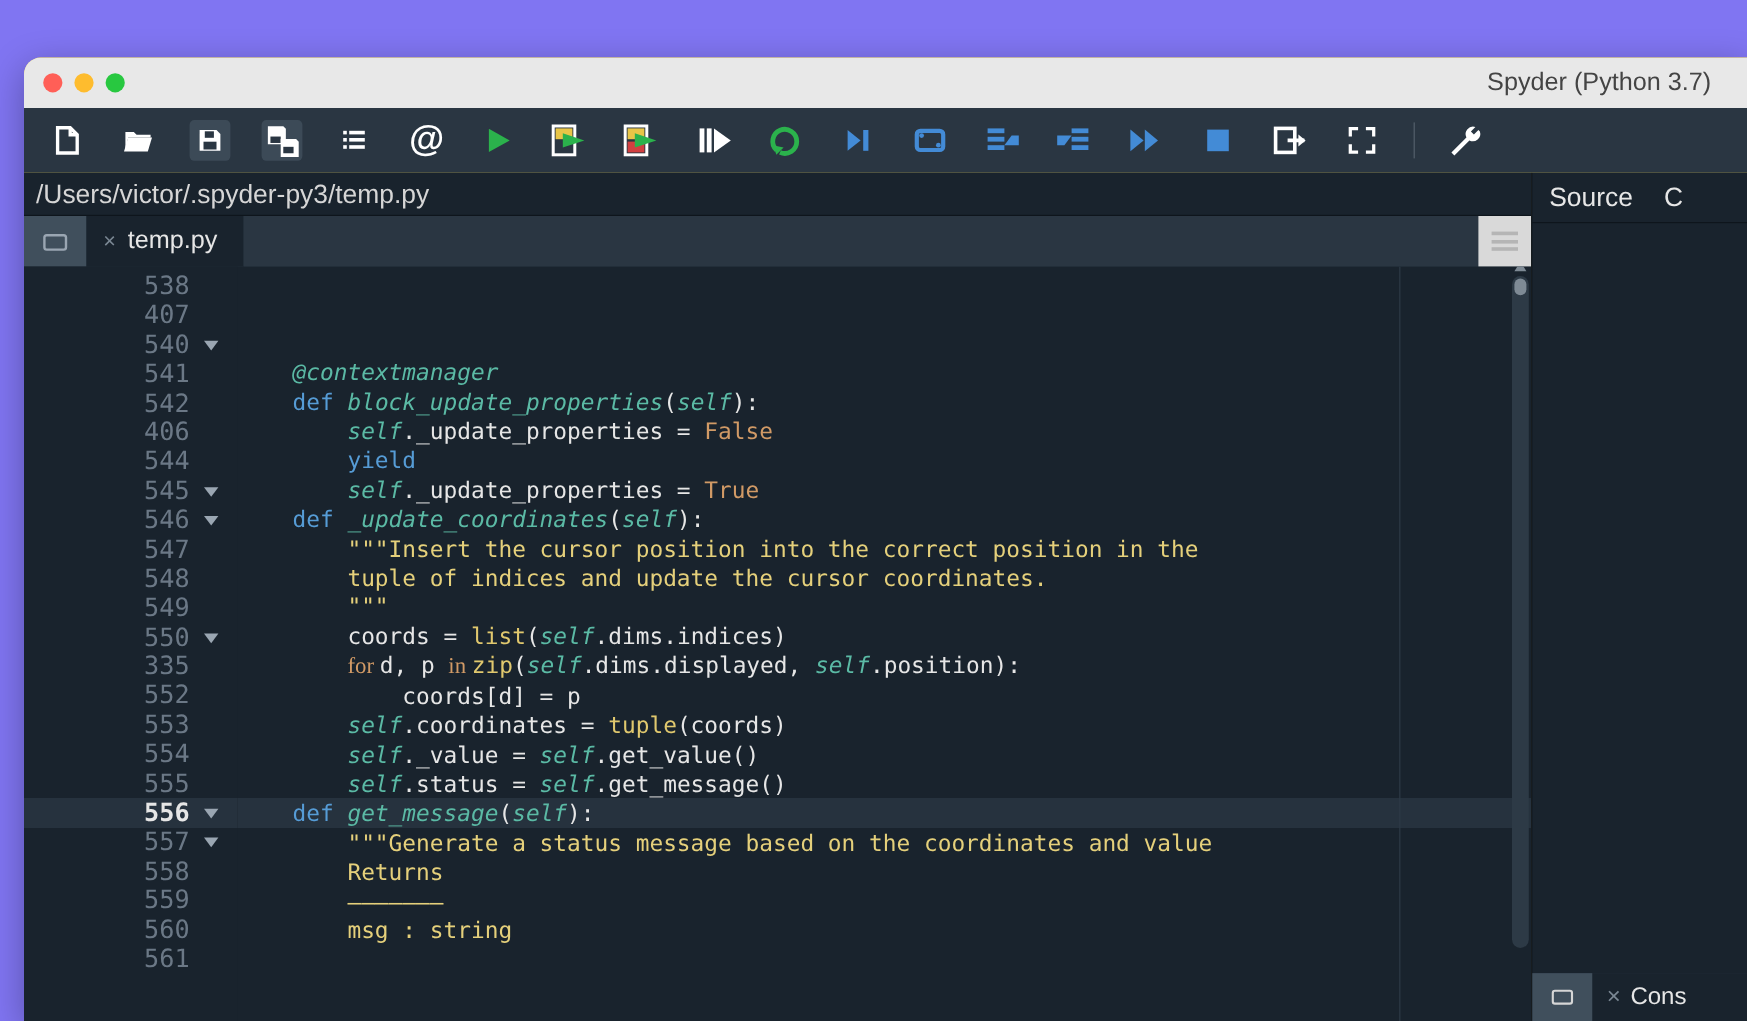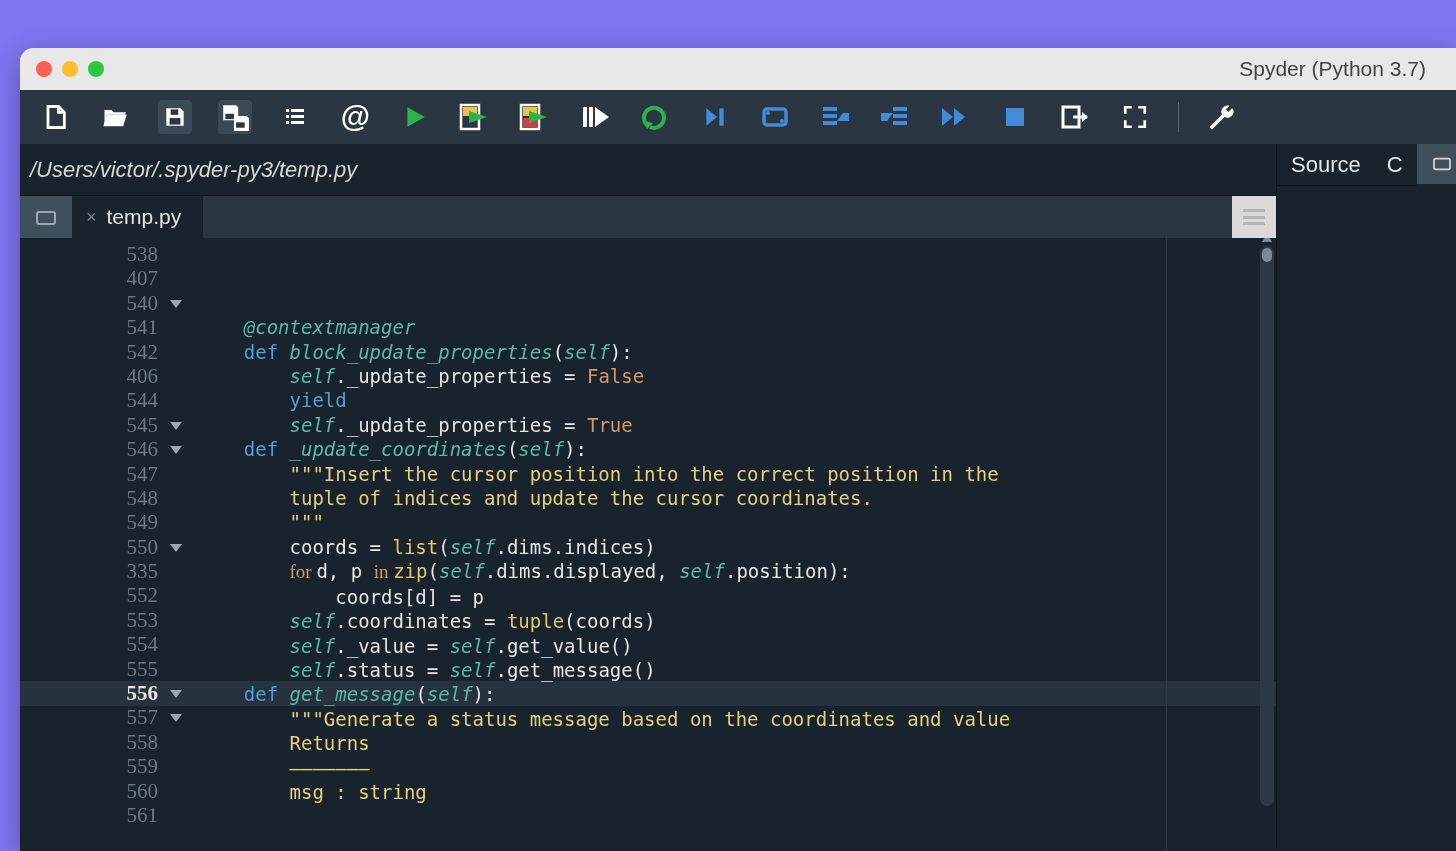--- a/index.html
+++ b/index.html
@@ -63,28 +63,27 @@
   .tb-sep { width:1px; height:30px; background:#54606b; }
   .content-row { flex: 1; display: flex; overflow: hidden; }
   .editor-pane {
     flex: 1;
     display: flex;
     flex-direction: column;
     background: #19232d;
     overflow: hidden;
   }
   .path-bar {
-    height: 52px;
+    height: 36px;
     display: flex;
     align-items: center;
     padding: 0 10px;
     color: #d6d6d6;
     font-size: 22px;
     border-bottom: 1px solid #0e151c;
-    font-style: italic;
   }
   .tab-bar {
     height: 42px;
     display: flex;
     align-items: stretch;
     background: #2a3642;
   }
   .tab-icon {
     width: 52px;
     background: #404f5c;
@@ -114,21 +113,21 @@
     background: #19232d;
     color: #6b7886;
     font-family: ui-monospace, Menlo, Consolas, monospace;
     font-size: 21px;
     text-align: right;
     padding-right: 40px;
     padding-top: 4px;
     line-height: 24.4px;
     position: relative;
   }
-  .gutter-line { height:24.4px; position:relative;font-family:Liberation Serif, serif; }
+  .gutter-line { height:24.4px; position:relative; }
   .fold-tri {
     position:absolute;
     right: -24px;
     top: 9px;
     width:0;height:0;
     border-left:6px solid transparent;
     border-right:6px solid transparent;
     border-top:8px solid #9aa6b2;
   }
   .code {
@@ -179,21 +178,21 @@
     width:0;height:0;
     border-left:5px solid transparent;
     border-right:5px solid transparent;
   }
   .scrollbar-v .arrow.up{ top:-12px; border-bottom:8px solid #7e8a95;}
   .ruler { position:absolute; top:0; bottom:0; width:1px; background:#2d3a46; left:968px; z-index:0;}
   .right-pane {
     width: 180px;
     background:#19232d;
     border-left:1px solid #0e151c;
-    display:flex; flex-direction:row;
+    display:flex; flex-direction:column;
   }
   .right-tabs {
     height:42px;
     display:flex;
     align-items:center;
     padding:0 14px;
     gap:26px;
     color:#e6e6e6;
     font-size:22px;
     border-bottom:1px solid #0e151c;

